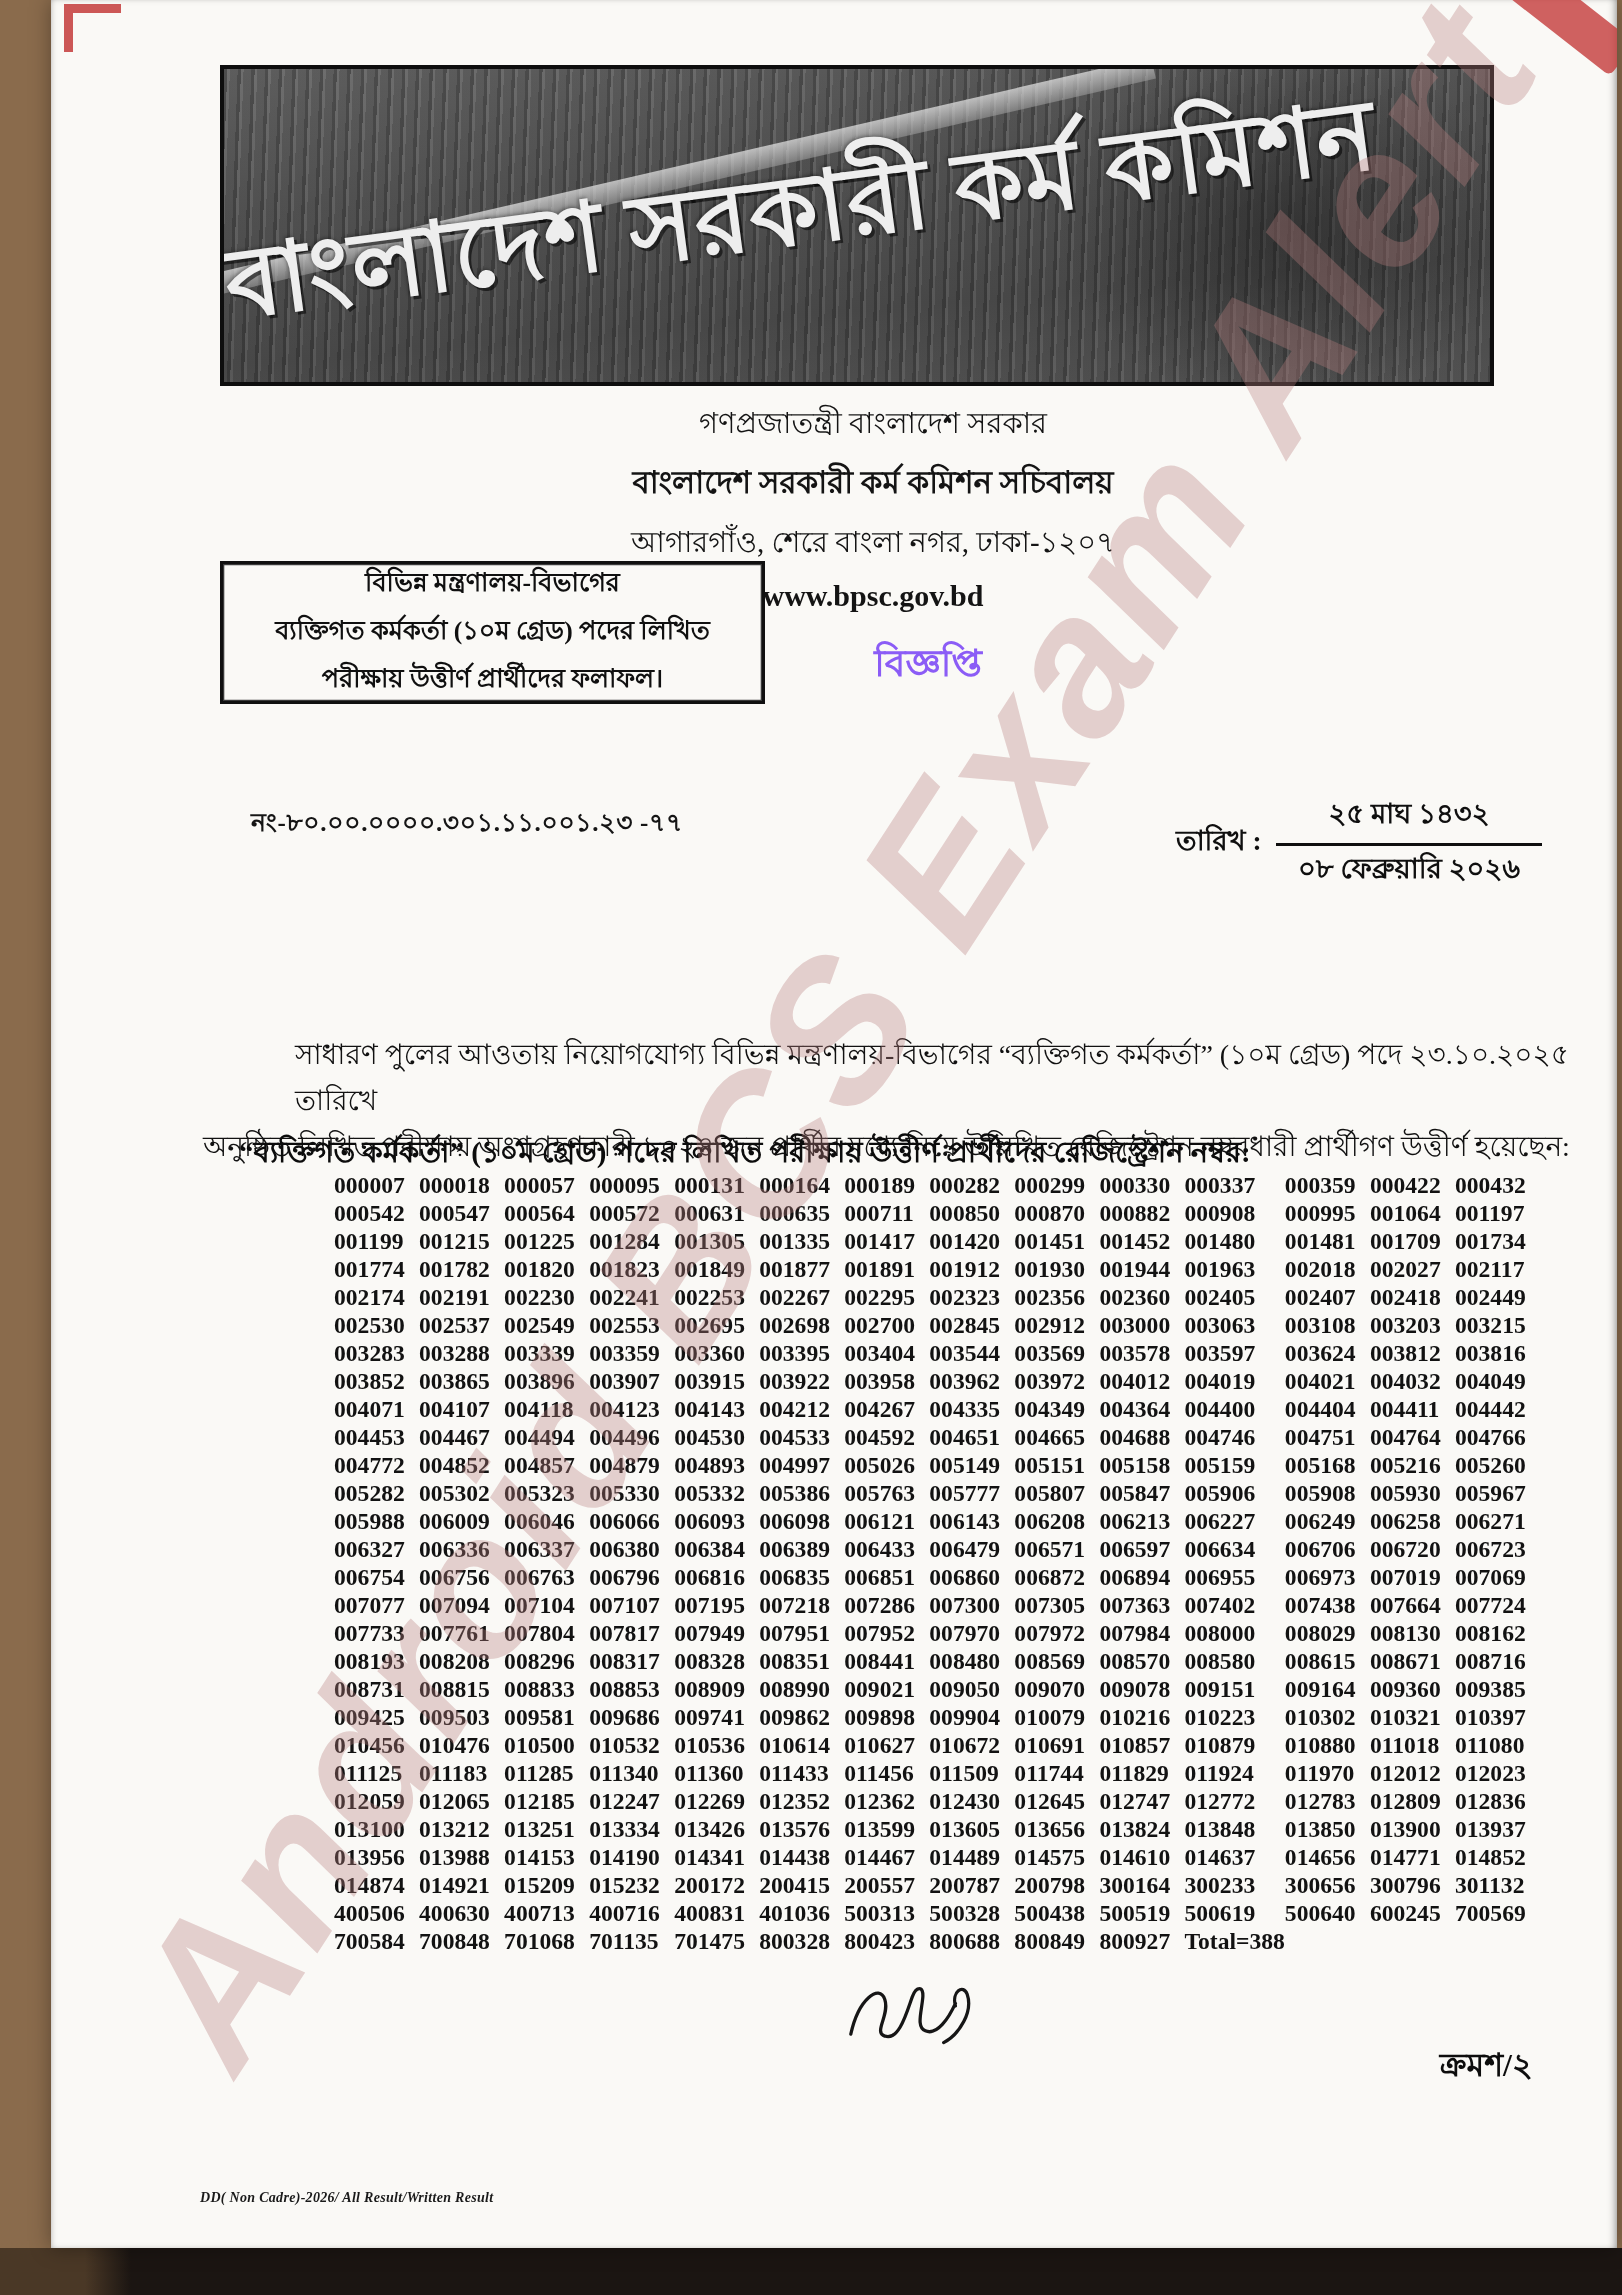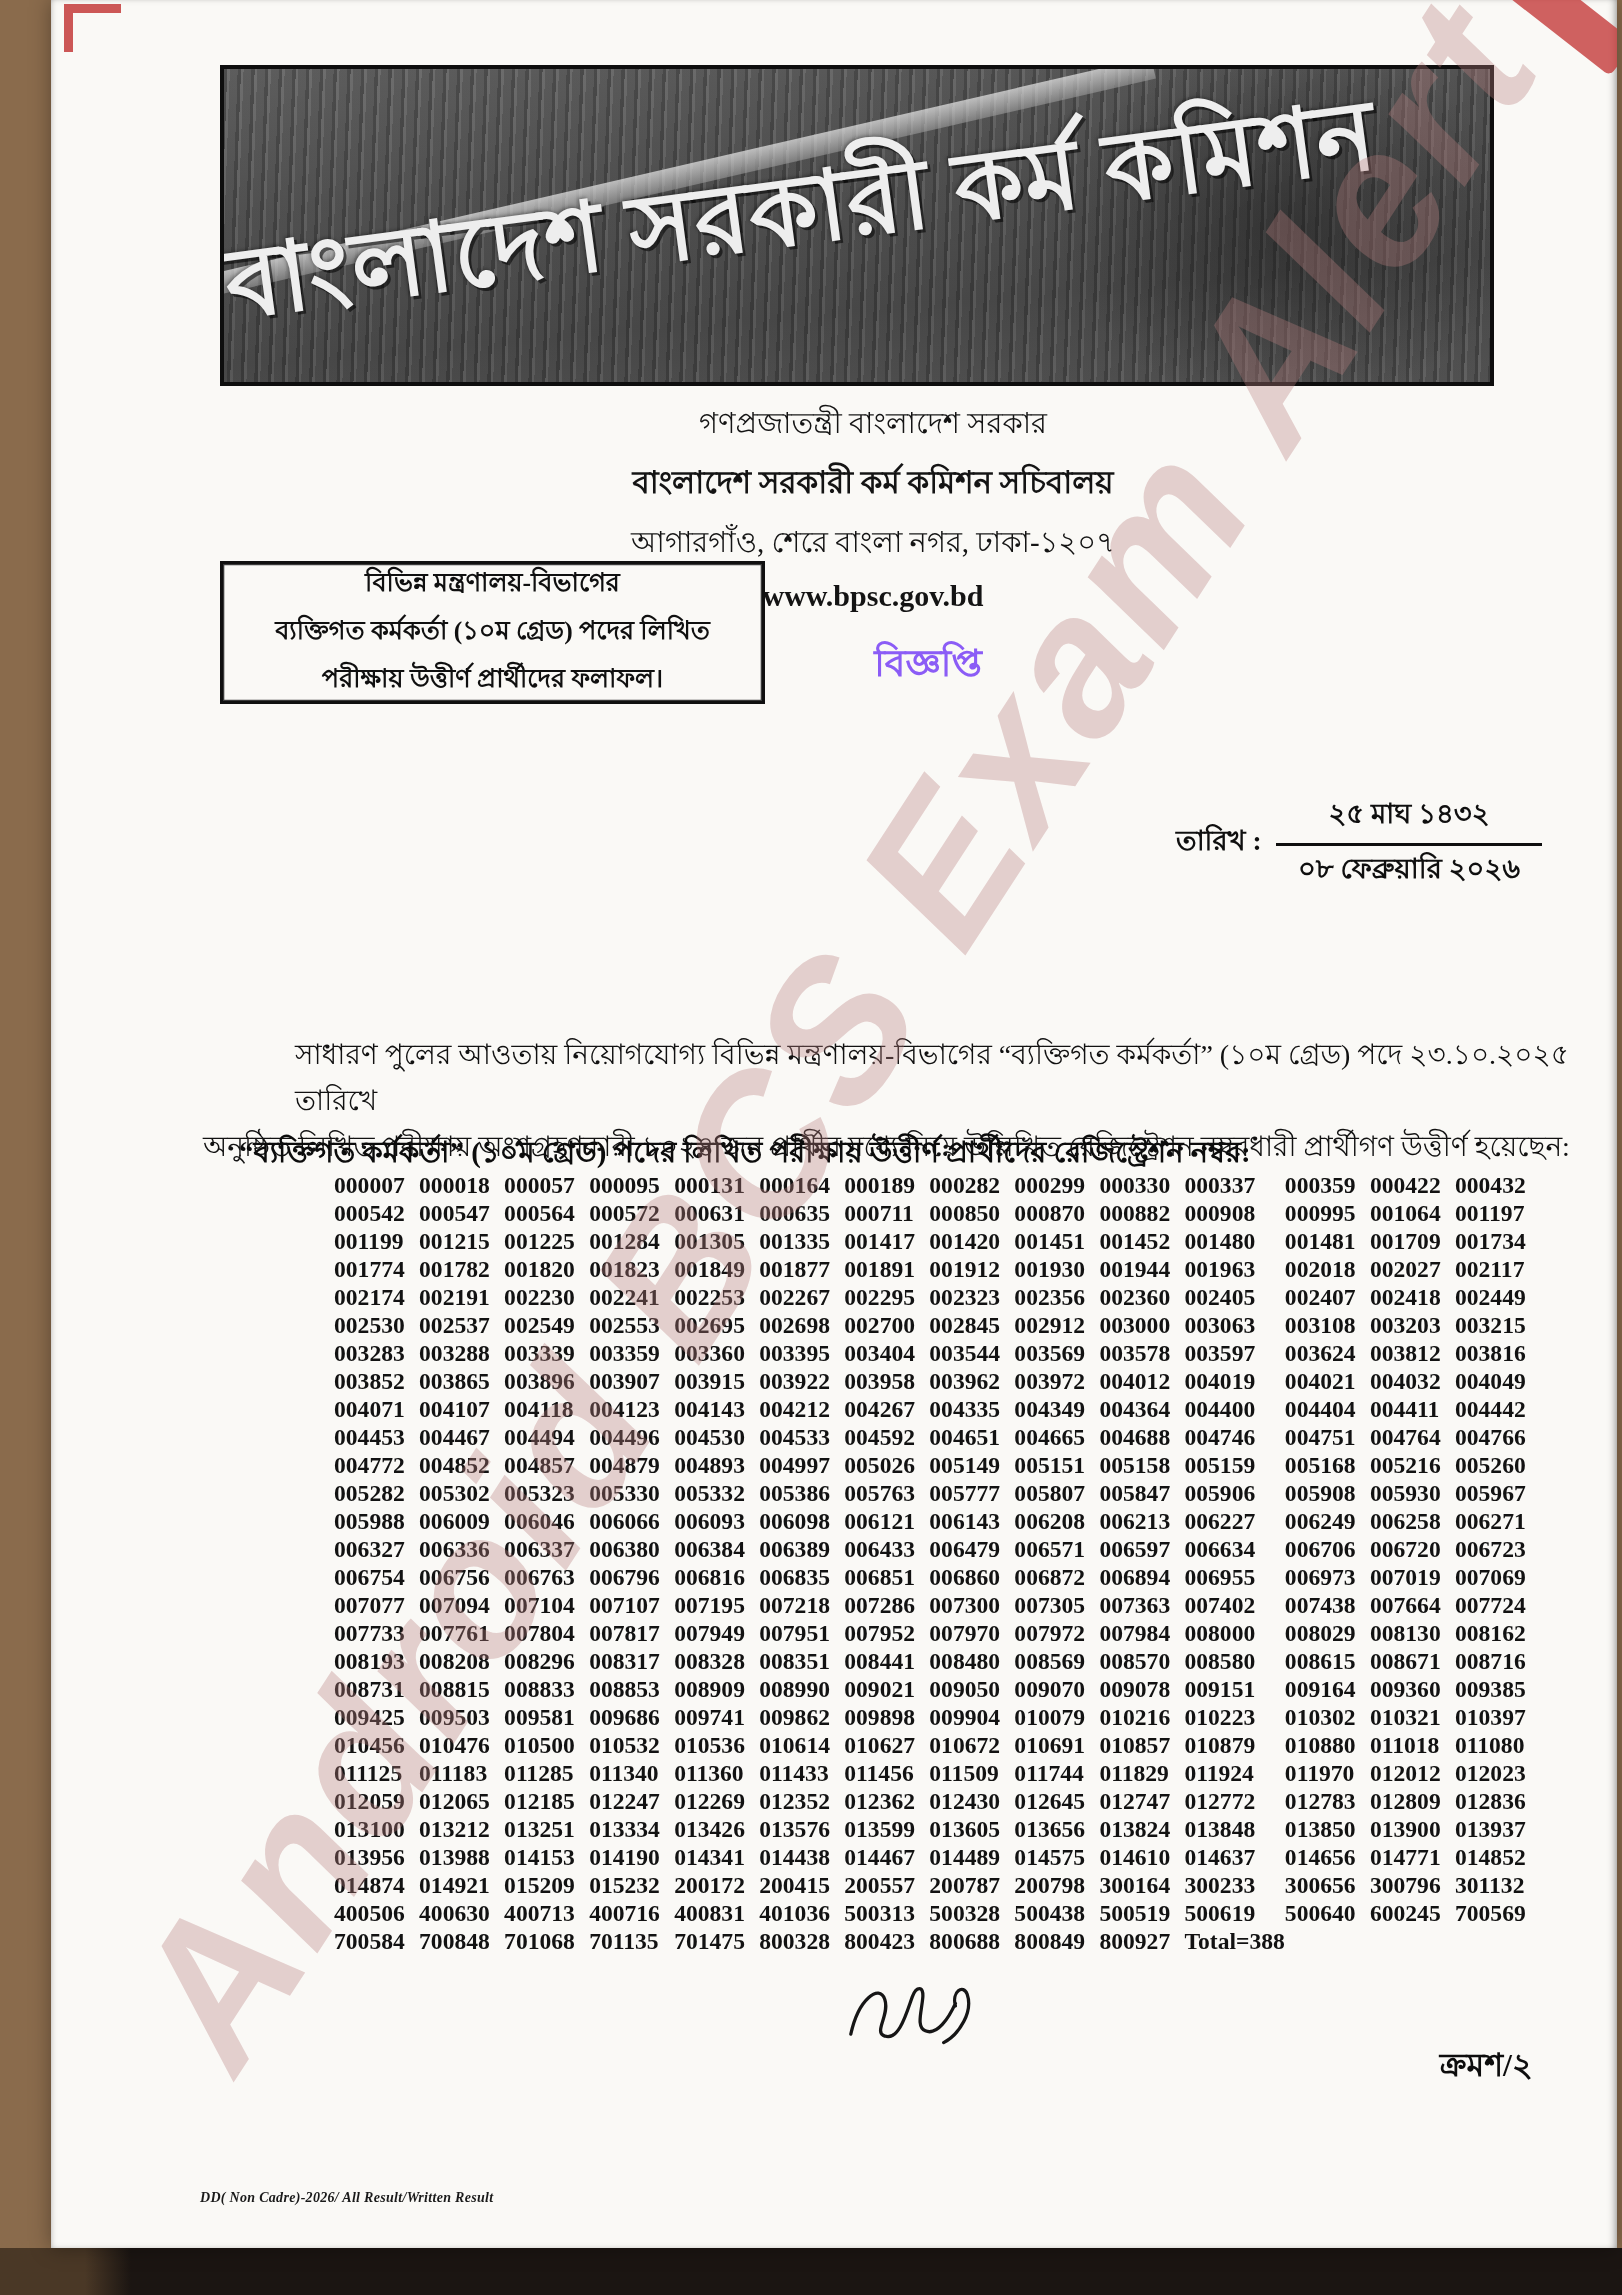--- a/index.html
+++ b/index.html
@@ -90,20 +90,21 @@
   </div>
 
   <div class="result-box">
     <div>বিভিন্ন মন্ত্রণালয়-বিভাগের</div>
     <div>ব্যক্তিগত কর্মকর্তা (১০ম গ্রেড) পদের লিখিত</div>
     <div>পরীক্ষায় উত্তীর্ণ প্রার্থীদের ফলাফল।</div>
   </div>
 
   <div class="notice">বিজ্ঞপ্তি</div>
 
+  <div class="memo">নং-৮০.০০.০০০০.৩০১.১১.০০১.২৩ -৭৭</div>
 
   <div class="dateblock">
     <span class="lbl">তারিখ :</span>
     <span class="dates">
       <span class="d1" style="display:block">২৫ মাঘ ১৪৩২</span>
       <span class="d2" style="display:block">০৮ ফেব্রুয়ারি ২০২৬</span>
     </span>
   </div>
 
 

